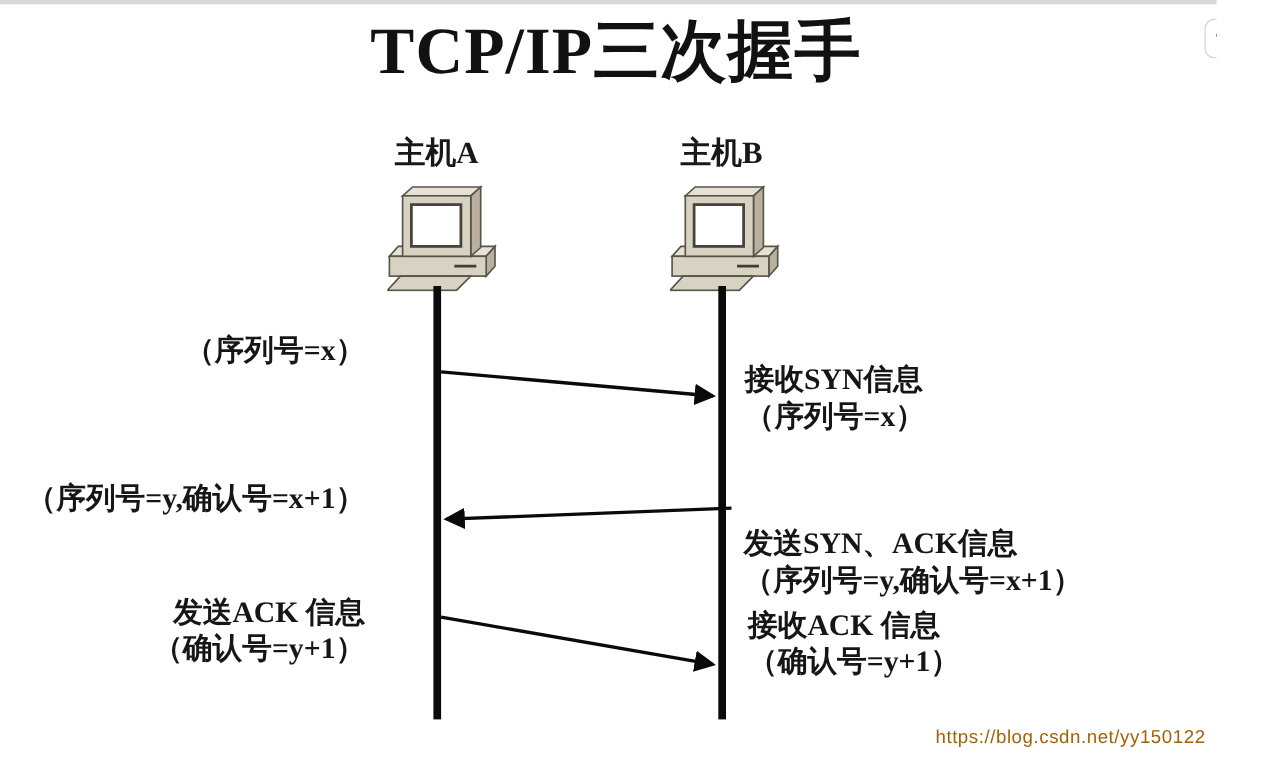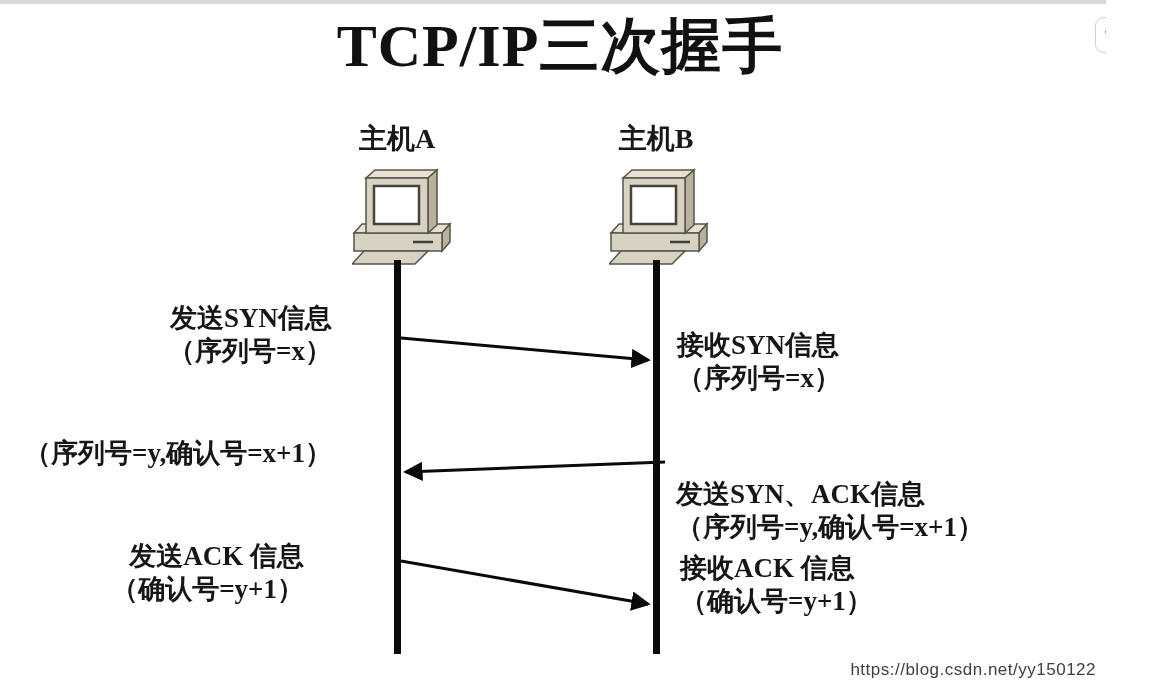--- a/index.html
+++ b/index.html
@@ -80,29 +80,29 @@
     font-weight: 700;
     color: #161616;
     white-space: nowrap;
   }
   .msg.left { text-align: right; }
   .msg.right { text-align: left; }
   .msg-1-left  { right: 774px; top: 302px; }
   .msg-1-right { left: 677px;  top: 329px; }
   .msg-2-left  { right: 774px; top: 437px; }
   .msg-2-right { left: 676px;  top: 437px; margin-top: 41px; }
-  .msg-3-left  { right: 802px; top: 540px; }
+  .msg-3-left  { right: 774px; top: 540px; }
   .msg-3-right { left: 680px;  top: 552px; }
   .watermark {
     position: absolute;
     right: 10px; top: 660px;
     font-family: "Liberation Sans", "DejaVu Sans", sans-serif;
     font-size: 17px;
     letter-spacing: 0.5px;
-    color: #404040;
+    color: #a16207;
   }
 </style>
 </head>
 <body>
 
 <div class="page">
 
   <svg width="0" height="0" style="position:absolute">
     <defs>
       <symbol id="pc-icon" viewBox="0 0 100 102">
@@ -151,21 +151,20 @@
       <marker id="arrowhead" viewBox="0 0 10 10" refX="8.5" refY="5" markerWidth="6.5" markerHeight="6.5" orient="auto-start-reverse">
         <path d="M0,0 L10,5 L0,10 z" fill="#0a0a0a"></path>
       </marker>
     </defs>
     <line x1="401" y1="338" x2="648" y2="360" stroke="#0a0a0a" stroke-width="3" marker-end="url(#arrowhead)"></line>
     <line x1="665" y1="462" x2="406" y2="472" stroke="#0a0a0a" stroke-width="3" marker-end="url(#arrowhead)"></line>
     <line x1="401" y1="561" x2="648" y2="604" stroke="#0a0a0a" stroke-width="3" marker-end="url(#arrowhead)"></line>
   </svg>
 
   <div class="msg left msg-1-left">
-    <div>发送SYN信息</div>
     <div>（序列号=x）</div>
   </div>
 
   <div class="msg right msg-1-right">
     <div>接收SYN信息</div>
     <div>（序列号=x）</div>
   </div>
 
   <div class="msg left msg-2-left">
     <div>（序列号=y,确认号=x+1）</div>

